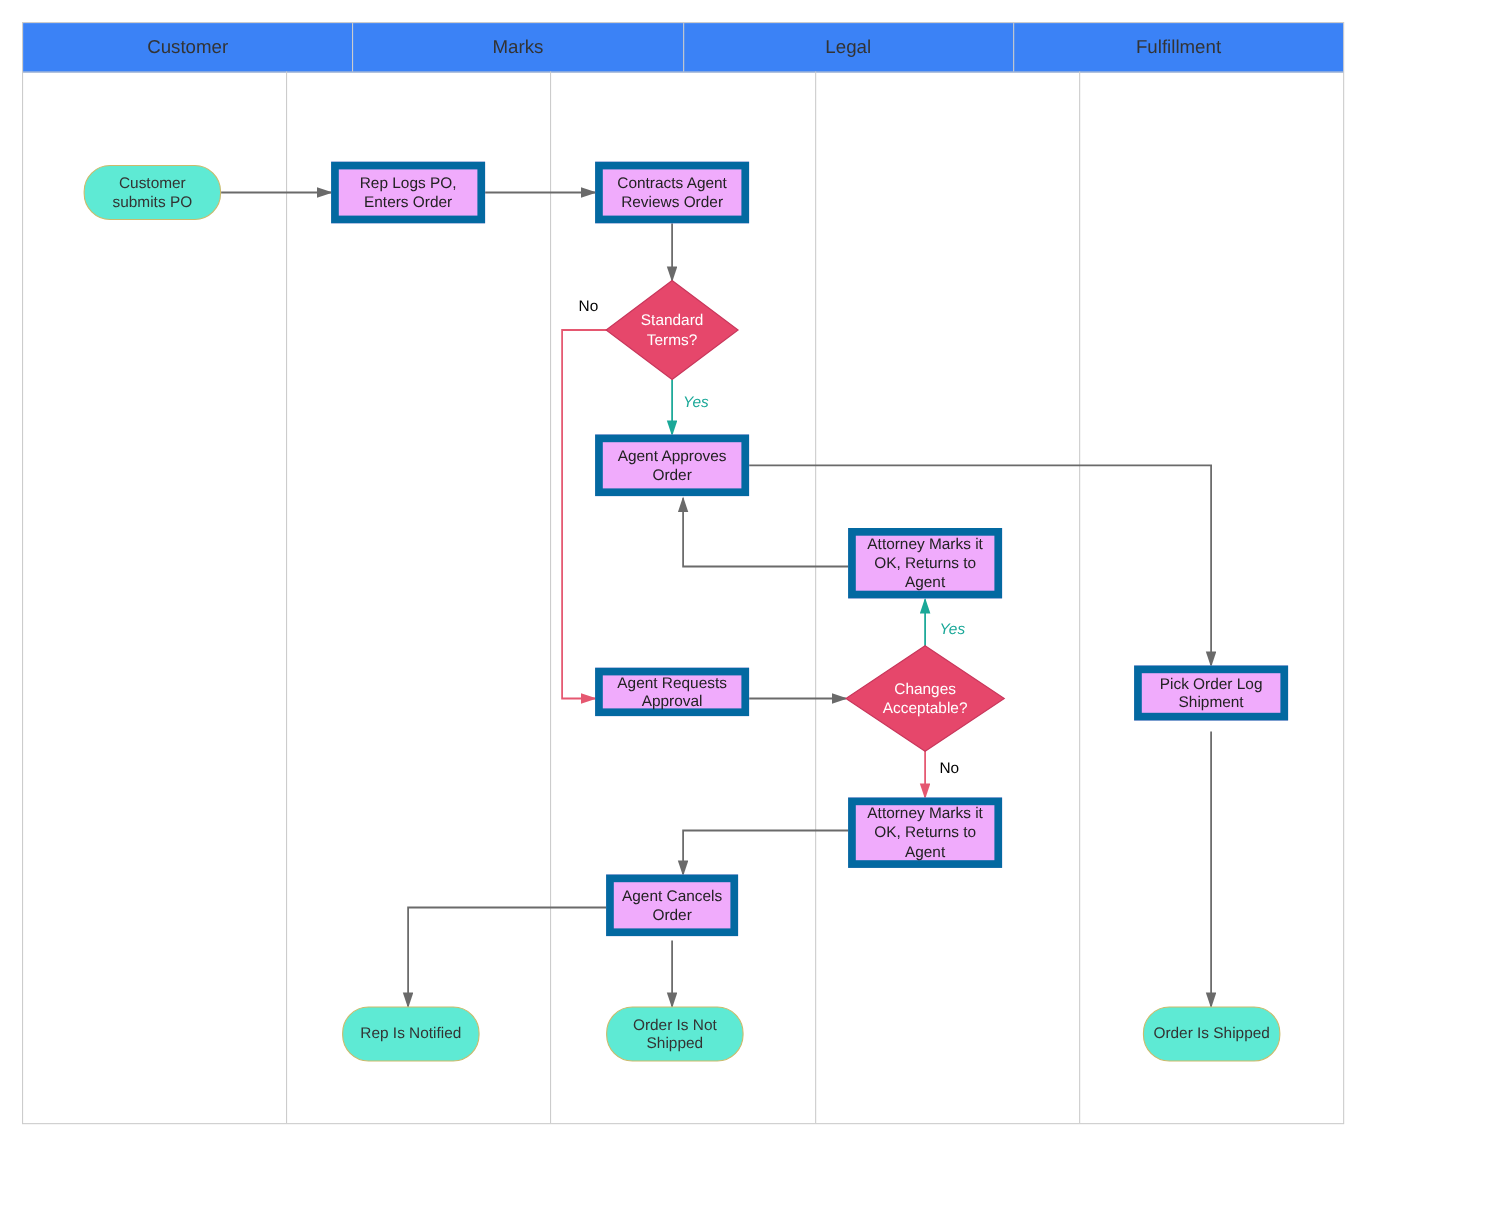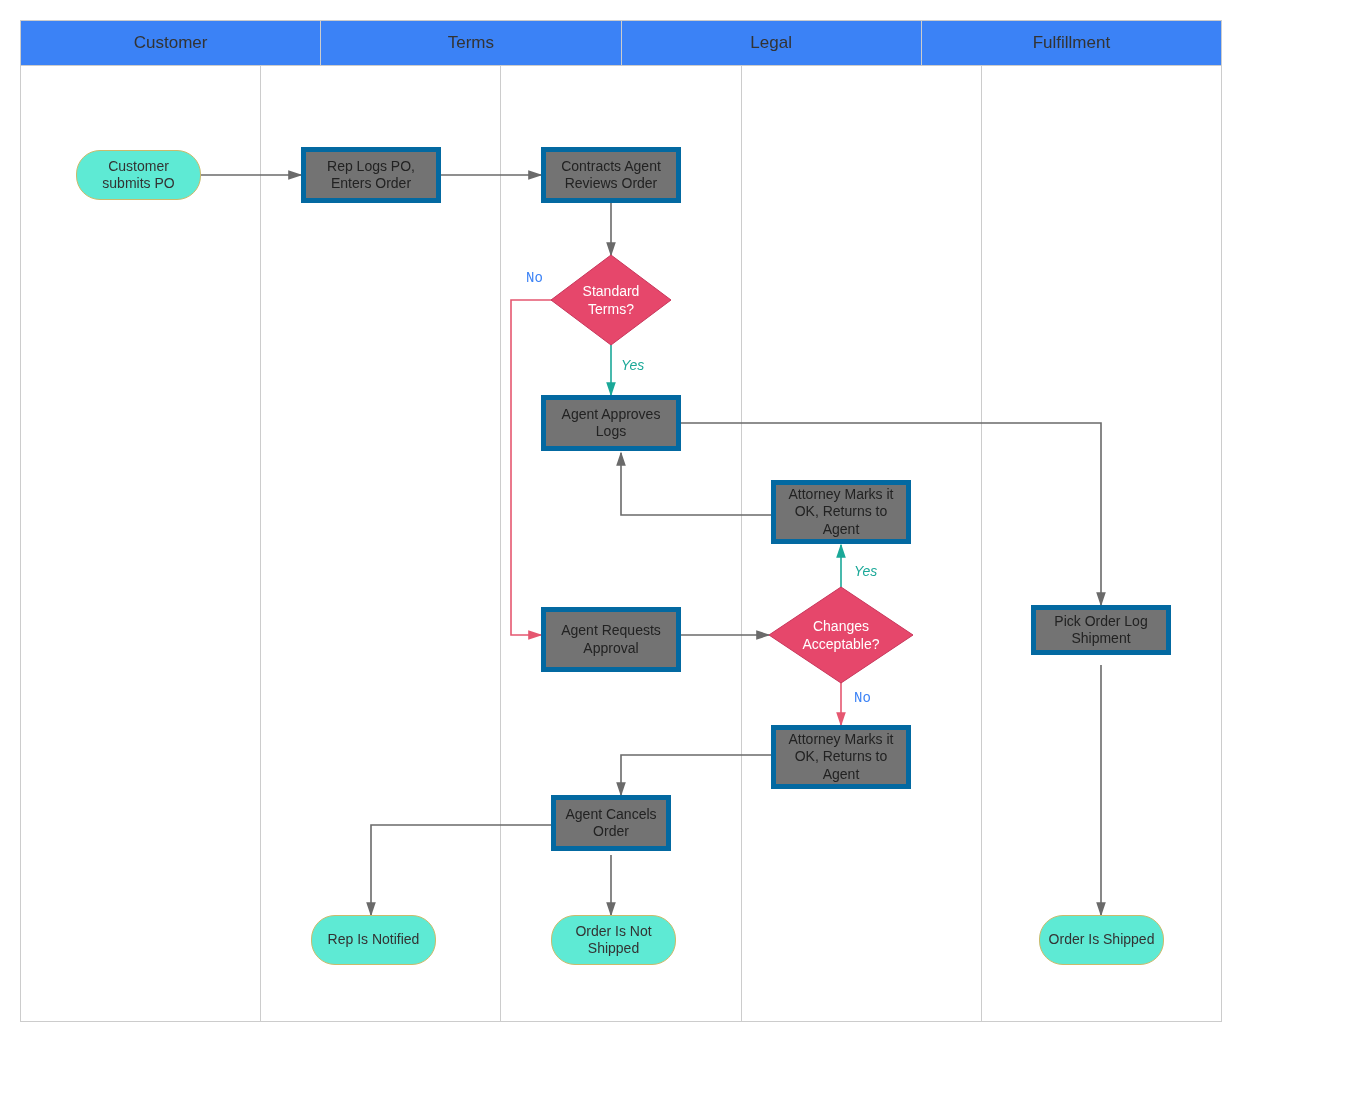--- a/index.html
+++ b/index.html
@@ -61,54 +61,54 @@
     padding: 6px;
     box-sizing: border-box;
   }
   .terminator {
     background: #5eead4;
     border: 1px solid #cbbb6b;
     border-radius: 24px;
     color: #333;
   }
   .process {
-    background: #737373;
-    border: 5px solid #0369a1;
+    background: #f0abfc;
+    border: 7px solid #0369a1;
     color: #222;
   }
   .decision {
     color: #fff;
     font-size: 14px;
     pointer-events: none;
   }
   .decision span{
     position:absolute; top:50%; left:50%;
     transform:translate(-50%,-50%);
     width:80%;
   }
   .edge-label {
     position: absolute;
     font-size: 14px;
   }
   .label-yes { color: #1aa898; font-style: italic; }
-  .label-no  { color: #3b82f6; font-family: Liberation Mono, monospace; }
+  .label-no  { color: #000000; }
   svg.arrows {
     position: absolute;
     top: 0; left: 0;
     width: 100%; height: 100%;
     overflow: visible;
   }
 </style>
 </head>
 <body>
 
 <div class="diagram">
   <div class="lane-headers">
     <div class="lane-header">Customer</div>
-    <div class="lane-header">Terms</div>
+    <div class="lane-header">Marks</div>
     <div class="lane-header">Legal</div>
     <div class="lane-header">Fulfillment</div>
   </div>
   <div class="lanes">
     <div class="lane"></div>
       <div class="lane"></div>
       <div class="lane"></div>
       <div class="lane"></div>
       <div class="lane"></div>
   </div>
@@ -157,22 +157,22 @@
       <path d="M1080 600 L1080 850" stroke="#6a6a6a" stroke-width="1.6" fill="none" marker-end="url(#arr-gray)"></path>
 
       <polygon points="590,190 650,235 590,280 530,235" fill="#e6476b" stroke="#c8355a" stroke-width="1"></polygon>
       <polygon points="820,522 892,570 820,618 748,570" fill="#e6476b" stroke="#c8355a" stroke-width="1"></polygon>
     </svg>
 
     <div class="node terminator" style="left:55px; top:85px; width:125px; height:50px;">Customer submits PO</div>
 
     <div class="node process" style="left:280px; top:82px; width:140px; height:56px;">Rep Logs PO, Enters Order</div>
     <div class="node process" style="left:520px; top:82px; width:140px; height:56px;">Contracts Agent Reviews Order</div>
-    <div class="node process" style="left:520px; top:330px; width:140px; height:56px;">Agent Approves Logs</div>
-    <div class="node process" style="left:520px; top:542px; width:140px; height:65px;">Agent Requests Approval</div>
+    <div class="node process" style="left:520px; top:330px; width:140px; height:56px;">Agent Approves Order</div>
+    <div class="node process" style="left:520px; top:542px; width:140px; height:44px;">Agent Requests Approval</div>
     <div class="node process" style="left:750px; top:415px; width:140px; height:64px;">Attorney Marks it OK, Returns to Agent</div>
     <div class="node process" style="left:750px; top:660px; width:140px; height:64px;">Attorney Marks it OK, Returns to Agent</div>
     <div class="node process" style="left:530px; top:730px; width:120px; height:56px;">Agent Cancels Order</div>
     <div class="node process" style="left:1010px; top:540px; width:140px; height:50px;">Pick Order Log Shipment</div>
 
     <div class="node decision" style="left:530px; top:190px; width:120px; height:90px;">
       <span>Standard Terms?</span>
     </div>
     <div class="node decision" style="left:748px; top:522px; width:144px; height:96px;">
       <span>Changes Acceptable?</span>

